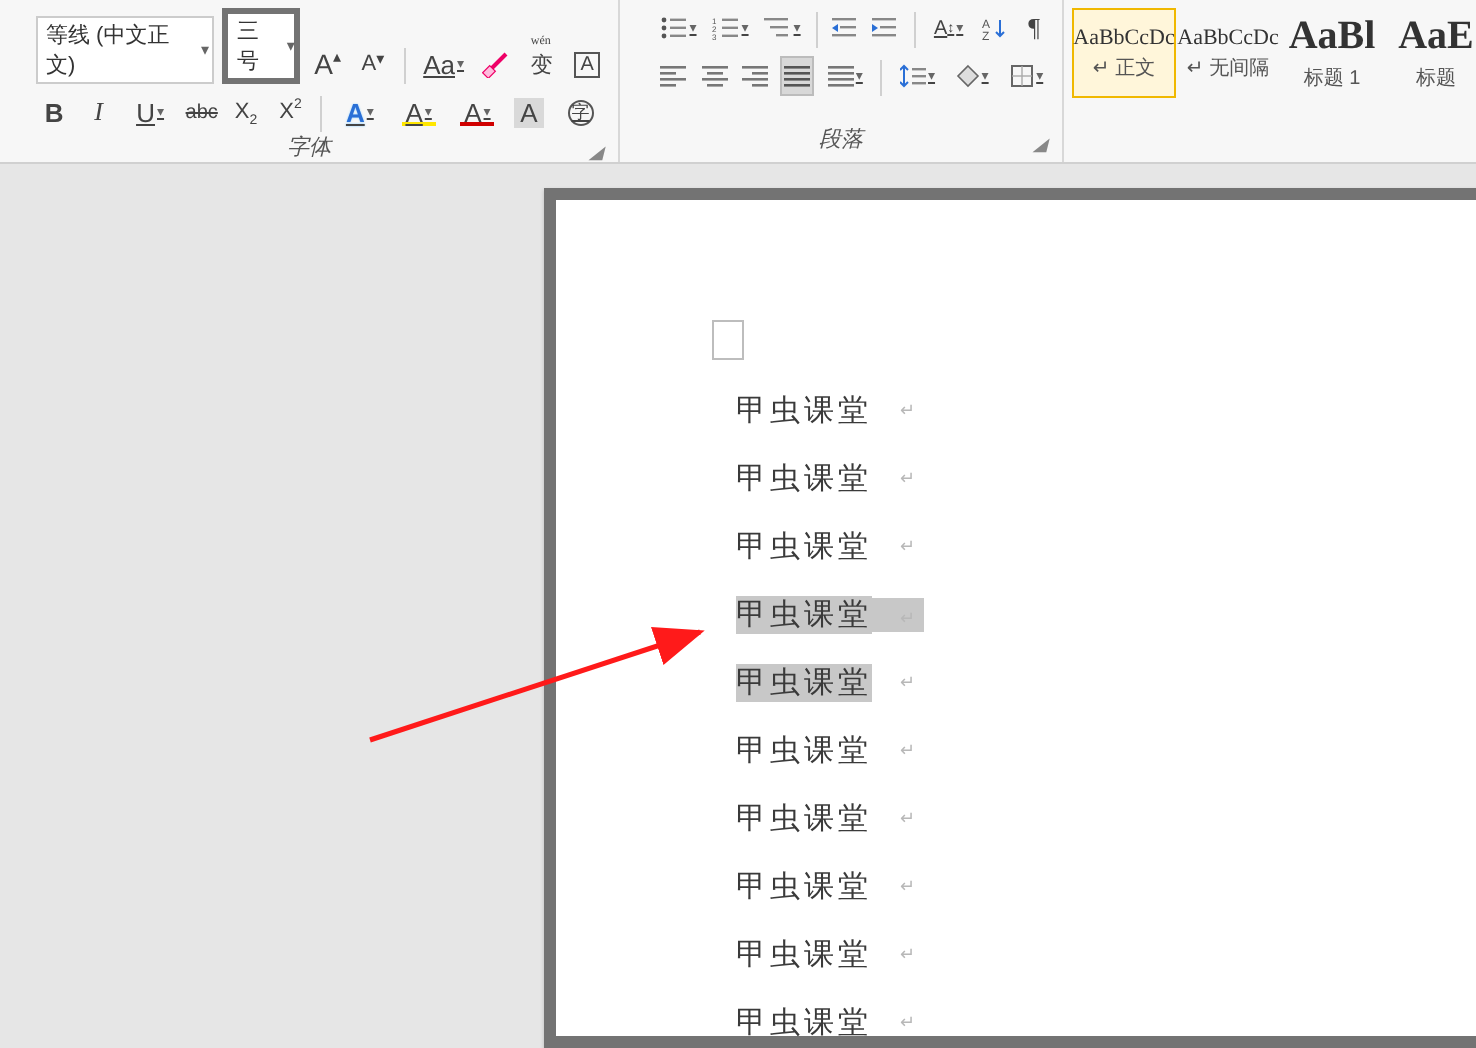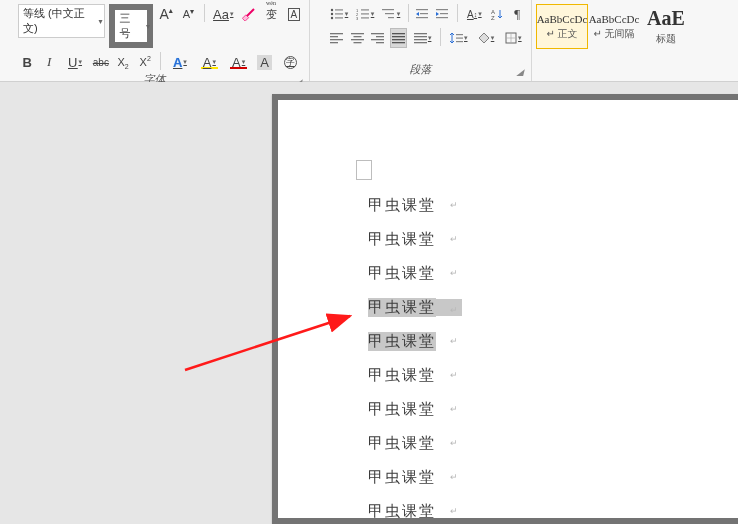--- a/index.html
+++ b/index.html
@@ -2,26 +2,26 @@
 <html><head>
 <meta charset="utf-8">
 <style>
   * { box-sizing: border-box; margin: 0; padding: 0; }
   html, body { width: 738px; height: 524px; overflow: hidden; font-family: "Microsoft YaHei", Arial, sans-serif; background: #e6e6e6; }
   
   
   .ribbon { background: #f7f7f7; border-bottom: 1px solid #d0d0d0; height: 82px; display: flex; }
   .group { border-right: 1px solid #d8d8d8; display: flex; flex-direction: column; justify-content: space-between; padding: 4px 6px 2px 6px; }
   .group-body { display: flex; flex-direction: column; gap: 4px; }
-  .row { display: flex; align-items: flex-start; gap: 4px; padding-left: 12px; }
+  .row { display: flex; align-items: flex-end; gap: 4px; padding-left: 12px; }
   .group-label { text-align: center; font-size: 11px; color: #555; padding-bottom: 2px; position: relative; font-style: italic; }
   .group-dialog { position: absolute; right: 0; bottom: 2px; width: 10px; height: 10px; color: #888; font-size: 9px; display:flex; align-items:center; justify-content:center;}
   
   .font-select { font-size: 11px; padding: 1px 14px 1px 4px; border:1px solid #ccc; background:#fff; color:#333; position:relative; min-width:80px; }
-  .sz-select { font-size: 11px; padding: 1px 10px 1px 4px; border:6px solid #737373; background:#fff; color:#333; min-width:30px;}
+  .sz-select { font-size: 11px; padding: 1px 10px 1px 4px; border:3px solid #737373; background:#fff; color:#333; min-width:30px;}
   .select-wrap { position:relative; display:inline-flex;}
   .caret { position:absolute; right:3px; top:50%; transform:translateY(-50%); font-size:8px; color:#666; pointer-events:none;}
   
   .btn { width:20px; height:20px; display:flex; align-items:center; justify-content:center; font-size:13px; color:#444; cursor:pointer; border:1px solid transparent; position:relative;}
   .btn svg{ display:block;}
   .wide{ width:28px;text-decoration:underline;}
   .tiny-caret{ font-size:7px; color:#666; margin-left:1px;}
   .sep{ width:1px; height:18px; background:#d0d0d0; margin:0 2px;}
   
   .styles { display:flex; align-items:stretch; }
@@ -281,20 +281,24 @@
 
   <div class="group" style="flex:1;border-right:none;padding:4px 0 2px 4px;">
     <div class="styles" id="styles-container">
         <div class="style-tile selected style-sm">
           <div class="style-preview">AaBbCcDc</div>
           <div class="style-name">↵ 正文</div>
         </div>
         <div class="style-tile style-sm">
           <div class="style-preview">AaBbCcDc</div>
           <div class="style-name">↵ 无间隔</div>
+        </div>
+        <div class="style-tile style-big">
+          <div class="style-preview">AaBl</div>
+          <div class="style-name">标题 1</div>
         </div>
         <div class="style-tile style-big">
           <div class="style-preview">AaE</div>
           <div class="style-name">标题</div>
         </div>
       </div>
   </div>
 </div>
 
 <div class="workspace">

